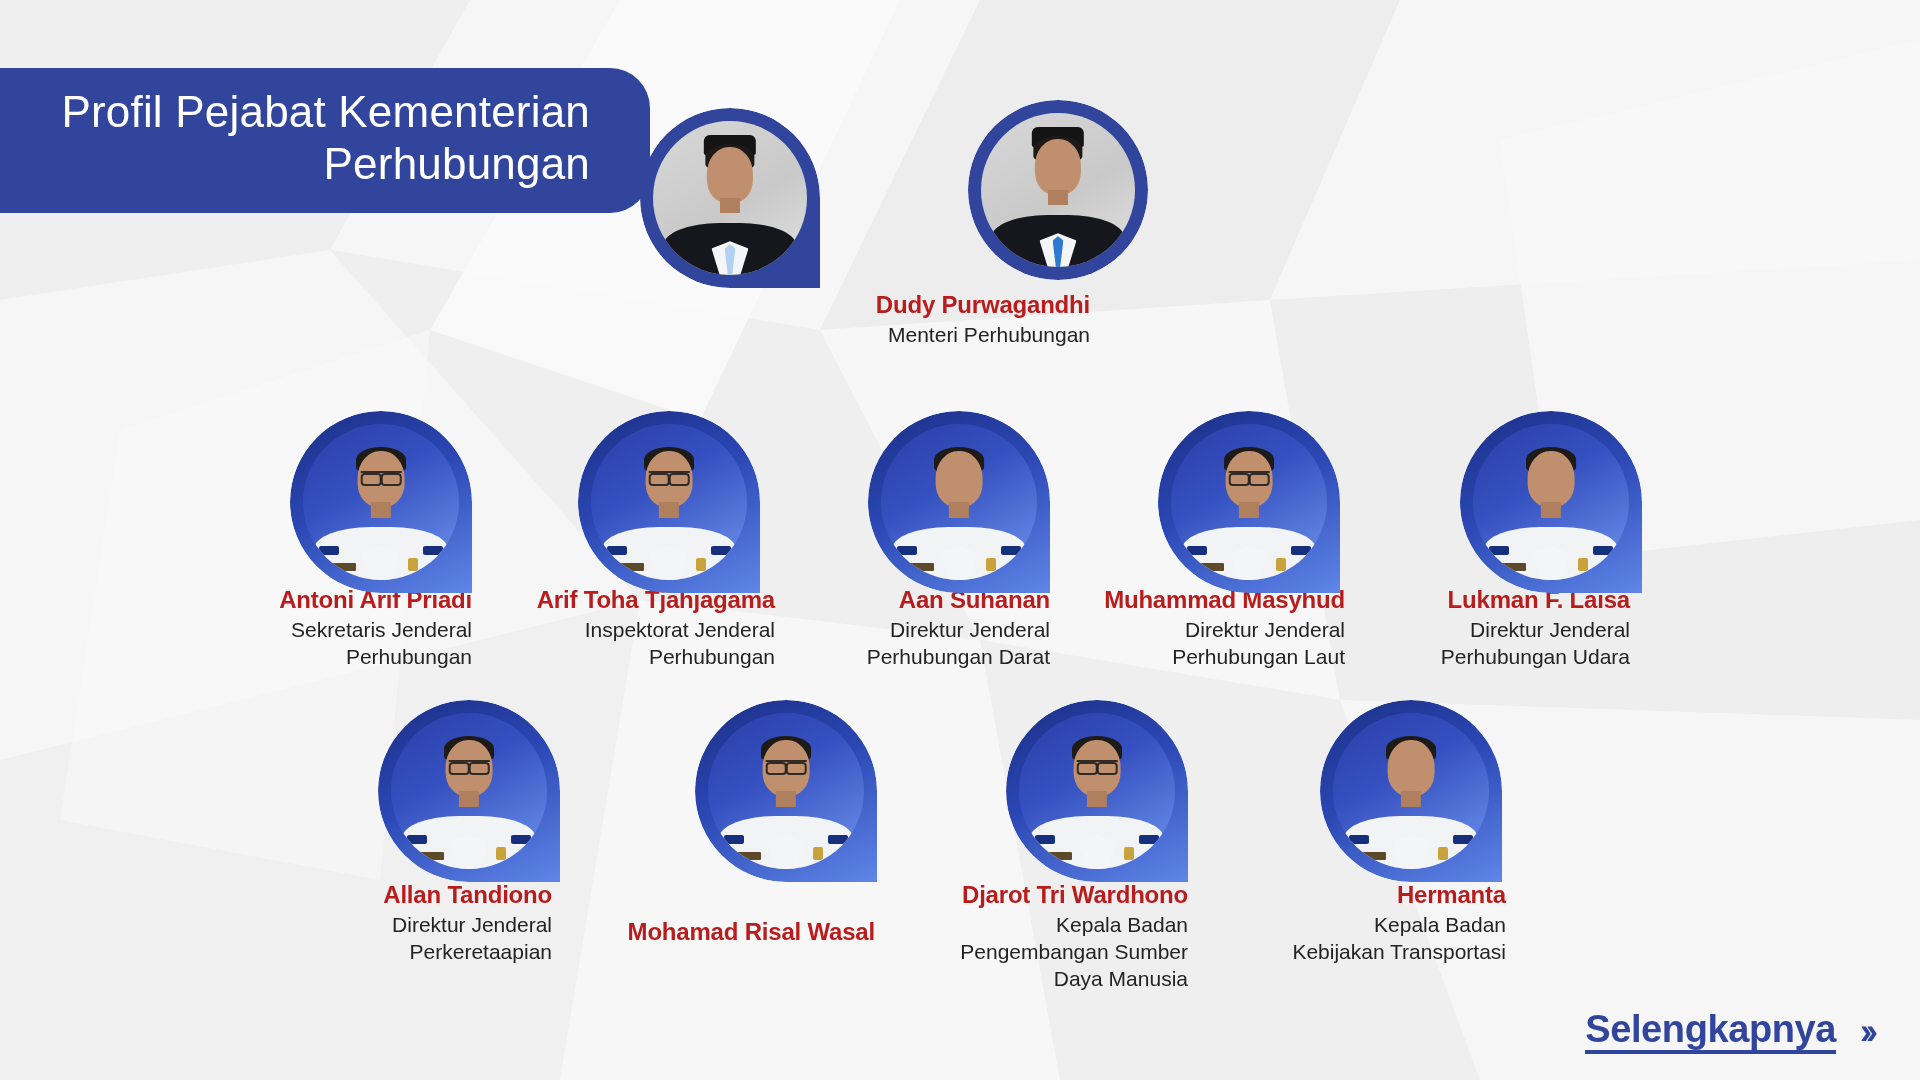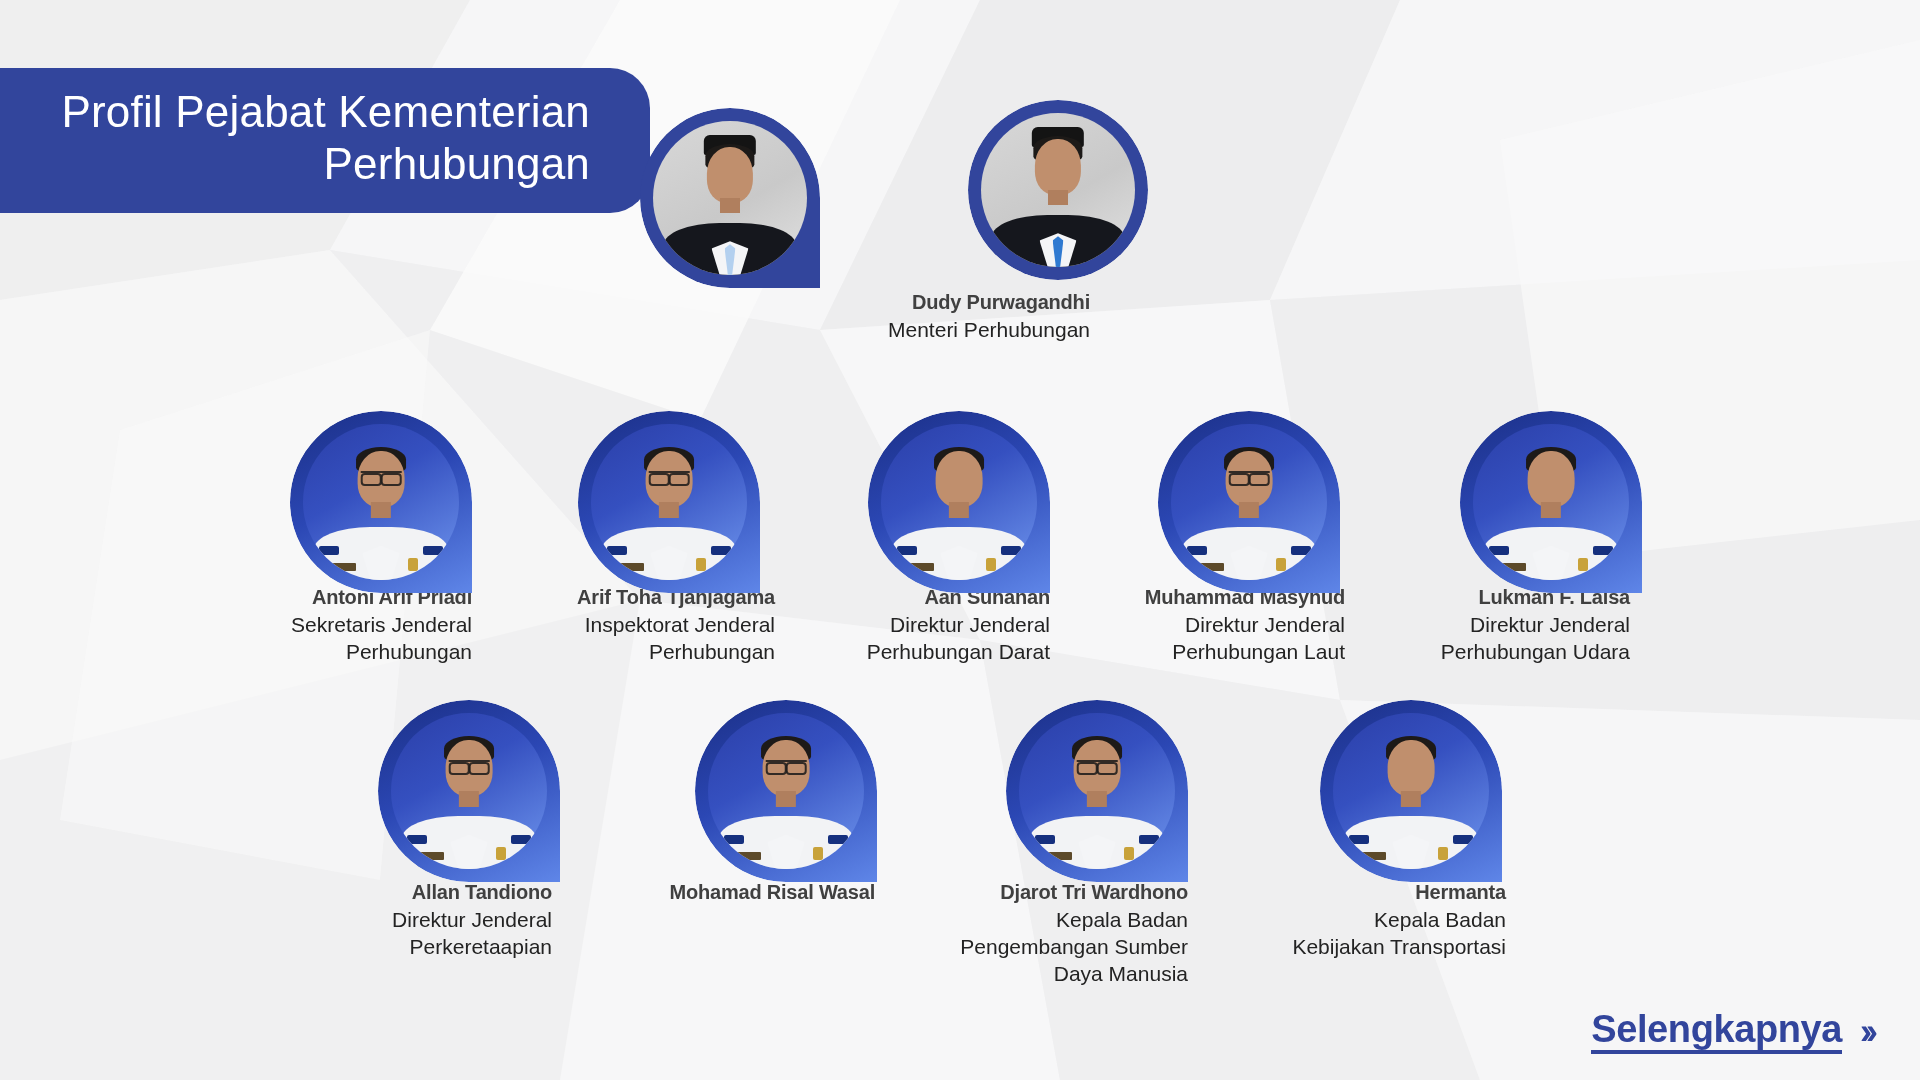--- a/index.html
+++ b/index.html
@@ -151,32 +151,32 @@
   }
   .fig .nametag{
     position:absolute; left:18%; bottom:6%;
     width:16%; height:5%;
     background:#5d4a2a; border-radius:1px;
   }
 
   
   .caption{ margin-top:14px; text-align:right; }
   .caption .name{
-    font-size:20px; font-weight:bold; color:#404040;
+    font-size:24px; font-weight:bold; color:#b91c1c;
     line-height:1.25; letter-spacing:-.2px; white-space:nowrap;
   }
   .caption .role{
     font-size:21px; font-weight:400; color:#232323;
     line-height:1.28; white-space:pre-line; margin-top:2px;
   }
 
   
   .more-link{
     position:absolute; right:42px; bottom:26px;
-    display:flex; align-items:center; gap:14px;
+    display:flex; align-items:center; gap:20px;
     color:#32459c; text-decoration:none; cursor:pointer;
   }
   .more-link .label{
     font-size:38px; font-weight:bold;
     border-bottom:4px solid #32459c;
     letter-spacing:-.4px; line-height:1.05;
   }
   .more-link .chev{
     font-size:36px; font-weight:bold; line-height:1;
     letter-spacing:-6px; margin-left:4px; padding-right:6px;
@@ -385,21 +385,21 @@
               <span class="nametag"></span>
             </span>
           </span>
         </div>
         <div class="caption" style="margin-top:-2px;text-align:right;">
           <div class="name">Allan Tandiono</div>
           <div class="role">Direktur Jenderal
 Perkeretaapian</div>
         </div>
       </div>
-      <div class="person" style="left: 355px; top: 700px; width: 520px;">
+      <div class="person" style="left: 355px; top: 700px; width: 520px; gap: 37px;">
         <div class="avatar sq-br" style="width:182px;height:182px;margin-right:-2px;">
           <span class="ring grad"></span>
           <span class="photo blue" style="left:13px;top:13px;width:156px;height:156px;">
             <span class="fig">
               <span class="hair"></span>
               <span class="head"></span>
               <span class="glasses"></span>
               <span class="neck"></span>
               <span class="body white"></span>
               <span class="shirt"></span>

